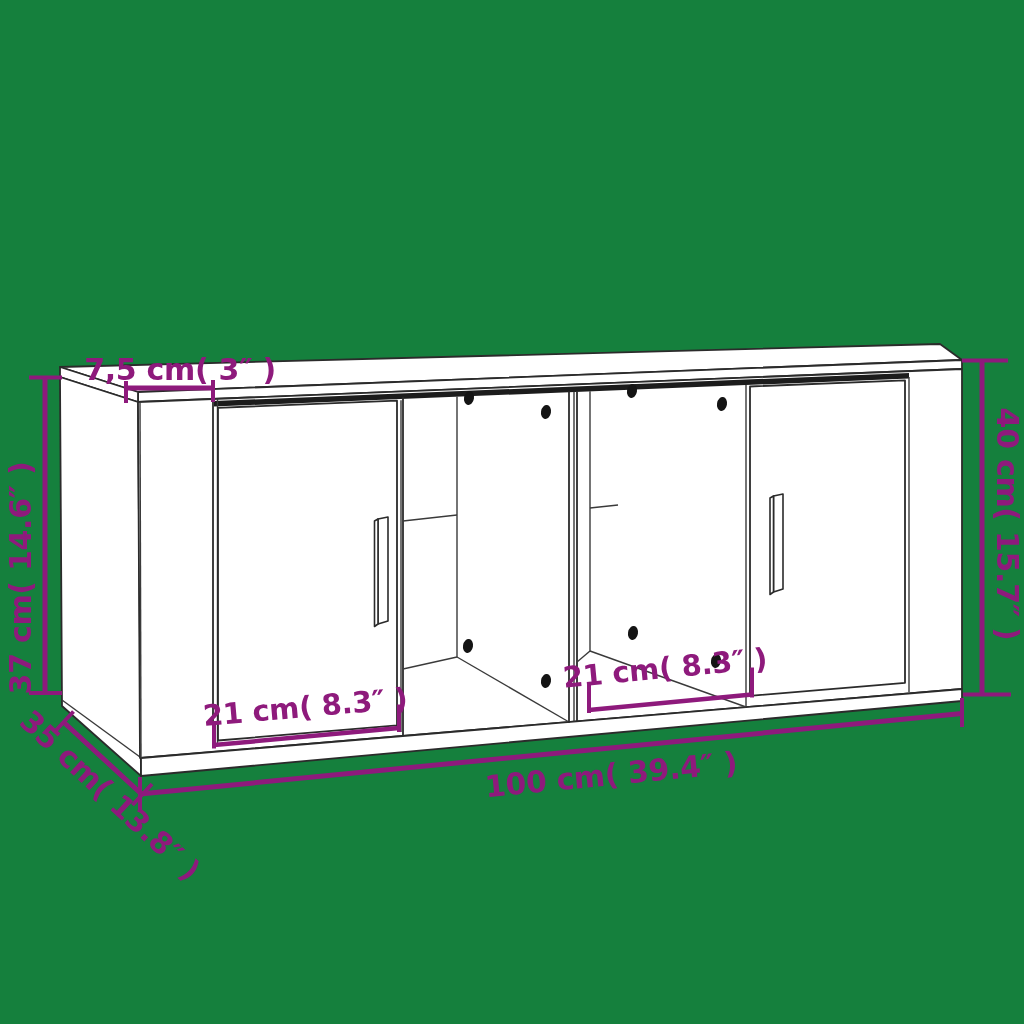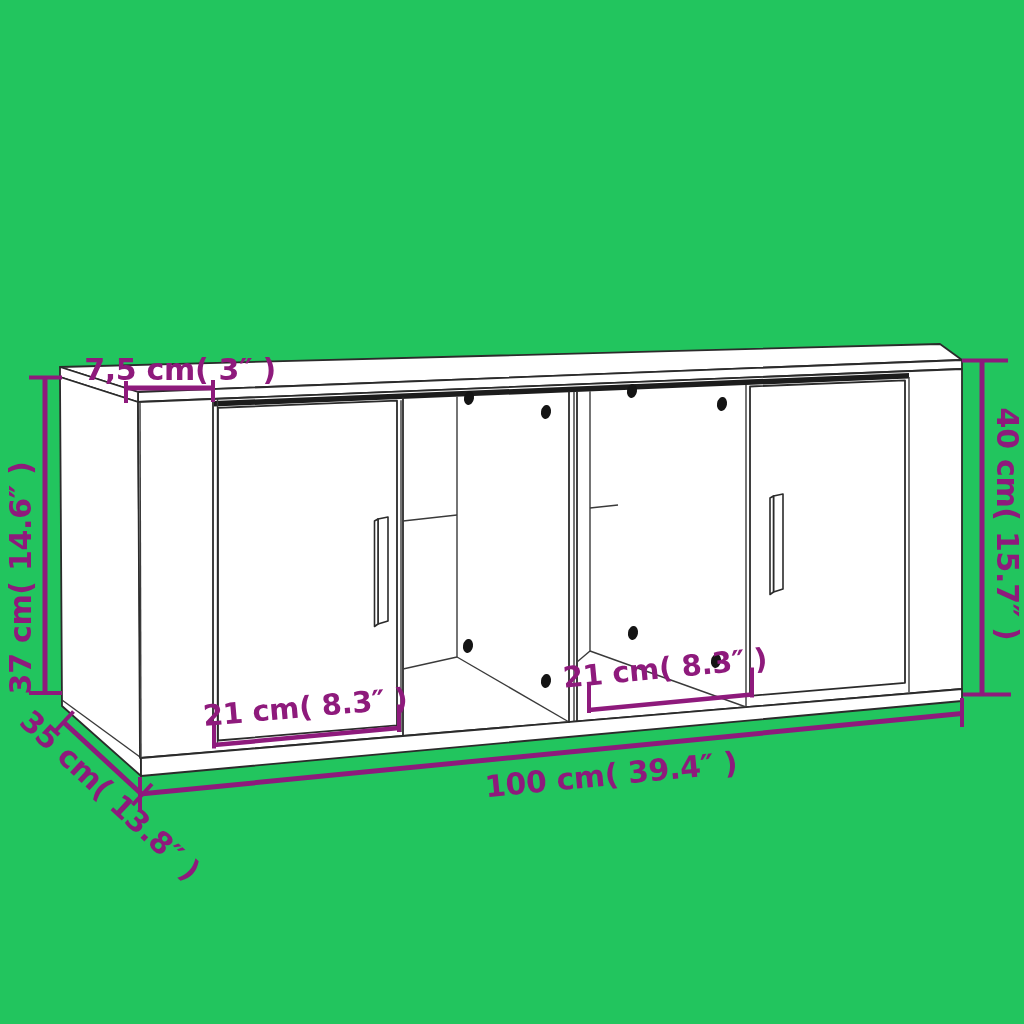--- a/index.html
+++ b/index.html
@@ -1,17 +1,17 @@
 <!DOCTYPE html>
 <html><head>
 <meta charset="utf-8">
 <style>
   html,body{margin:0;padding:0;background:#ffffff;}
   body{width:1024px;height:1024px;overflow:hidden;font-family:"DejaVu Sans",sans-serif;}
-  .stage{width:1024px;height:1024px;position:relative;background:#22c55e;}
+  .stage{width:1024px;height:1024px;position:relative;background:#15803d;}
   svg{display:block;}
   .ln{stroke:#2b2b2b;stroke-width:1.8;fill:none;stroke-linecap:round;}
   .lnthin{stroke:#3a3a3a;stroke-width:1.4;fill:none;}
   .panel{fill:#ffffff;stroke:#2b2b2b;stroke-width:1.8;stroke-linejoin:round;}
   .dark{fill:#1c1c1c;stroke:none;}
   .hole{fill:#141414;stroke:none;}
   .dim{stroke:#8E1A7C;fill:none;}
   .dimtext{fill:#8E1A7C;font-weight:bold;font-size:30px;letter-spacing:-0.3px;text-anchor:middle;}
   .dimtext.small{font-size:29px;}
 </style>

